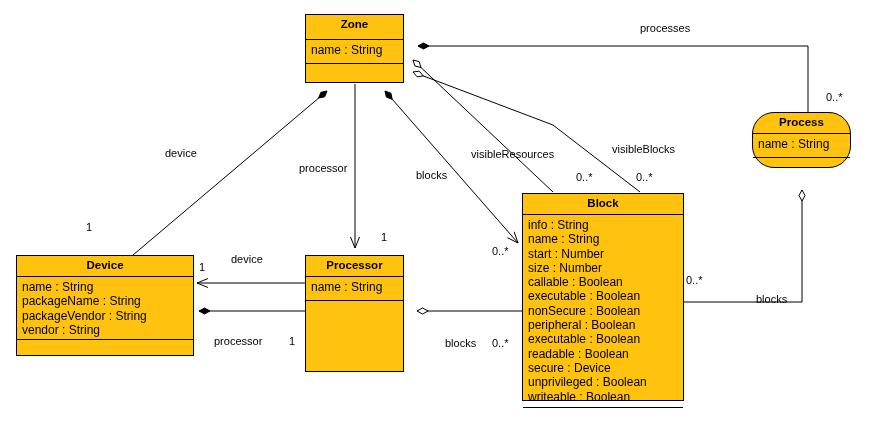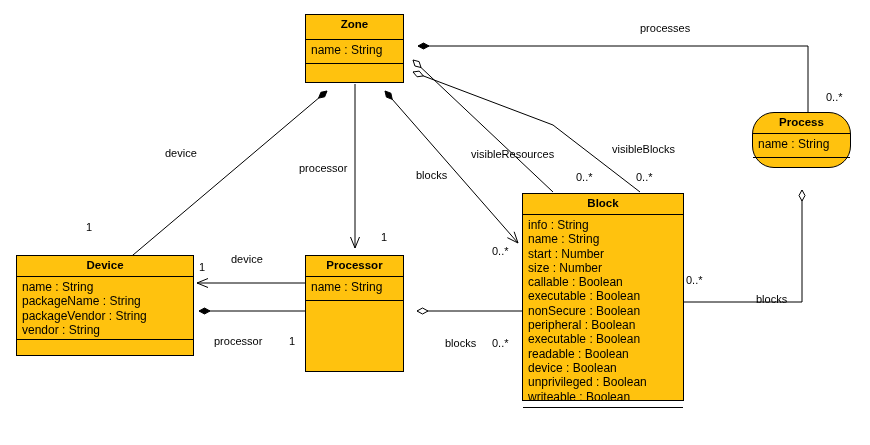--- a/index.html
+++ b/index.html
@@ -98,21 +98,21 @@
           <div class="uml-attr">info : String</div>
           <div class="uml-attr">name : String</div>
           <div class="uml-attr">start : Number</div>
           <div class="uml-attr">size : Number</div>
           <div class="uml-attr">callable : Boolean</div>
           <div class="uml-attr">executable : Boolean</div>
           <div class="uml-attr">nonSecure : Boolean</div>
           <div class="uml-attr">peripheral : Boolean</div>
           <div class="uml-attr">executable : Boolean</div>
           <div class="uml-attr">readable : Boolean</div>
-          <div class="uml-attr">device : Boolean</div>
+          <div class="uml-attr">secure : Device</div>
           <div class="uml-attr">unprivileged : Boolean</div>
           <div class="uml-attr">writeable : Boolean</div>
         </div>
         <div class="uml-ops" style="height: 21px;"></div>
       </div>
       <div class="uml-class" style="left: 16px; top: 255px; width: 178px; height: 101px;">
         <div class="uml-title" style="height: 21px;">Device</div>
         <div class="uml-attrs" style="height: 63px;">
           <div class="uml-attr">name : String</div>
           <div class="uml-attr">packageName : String</div>

